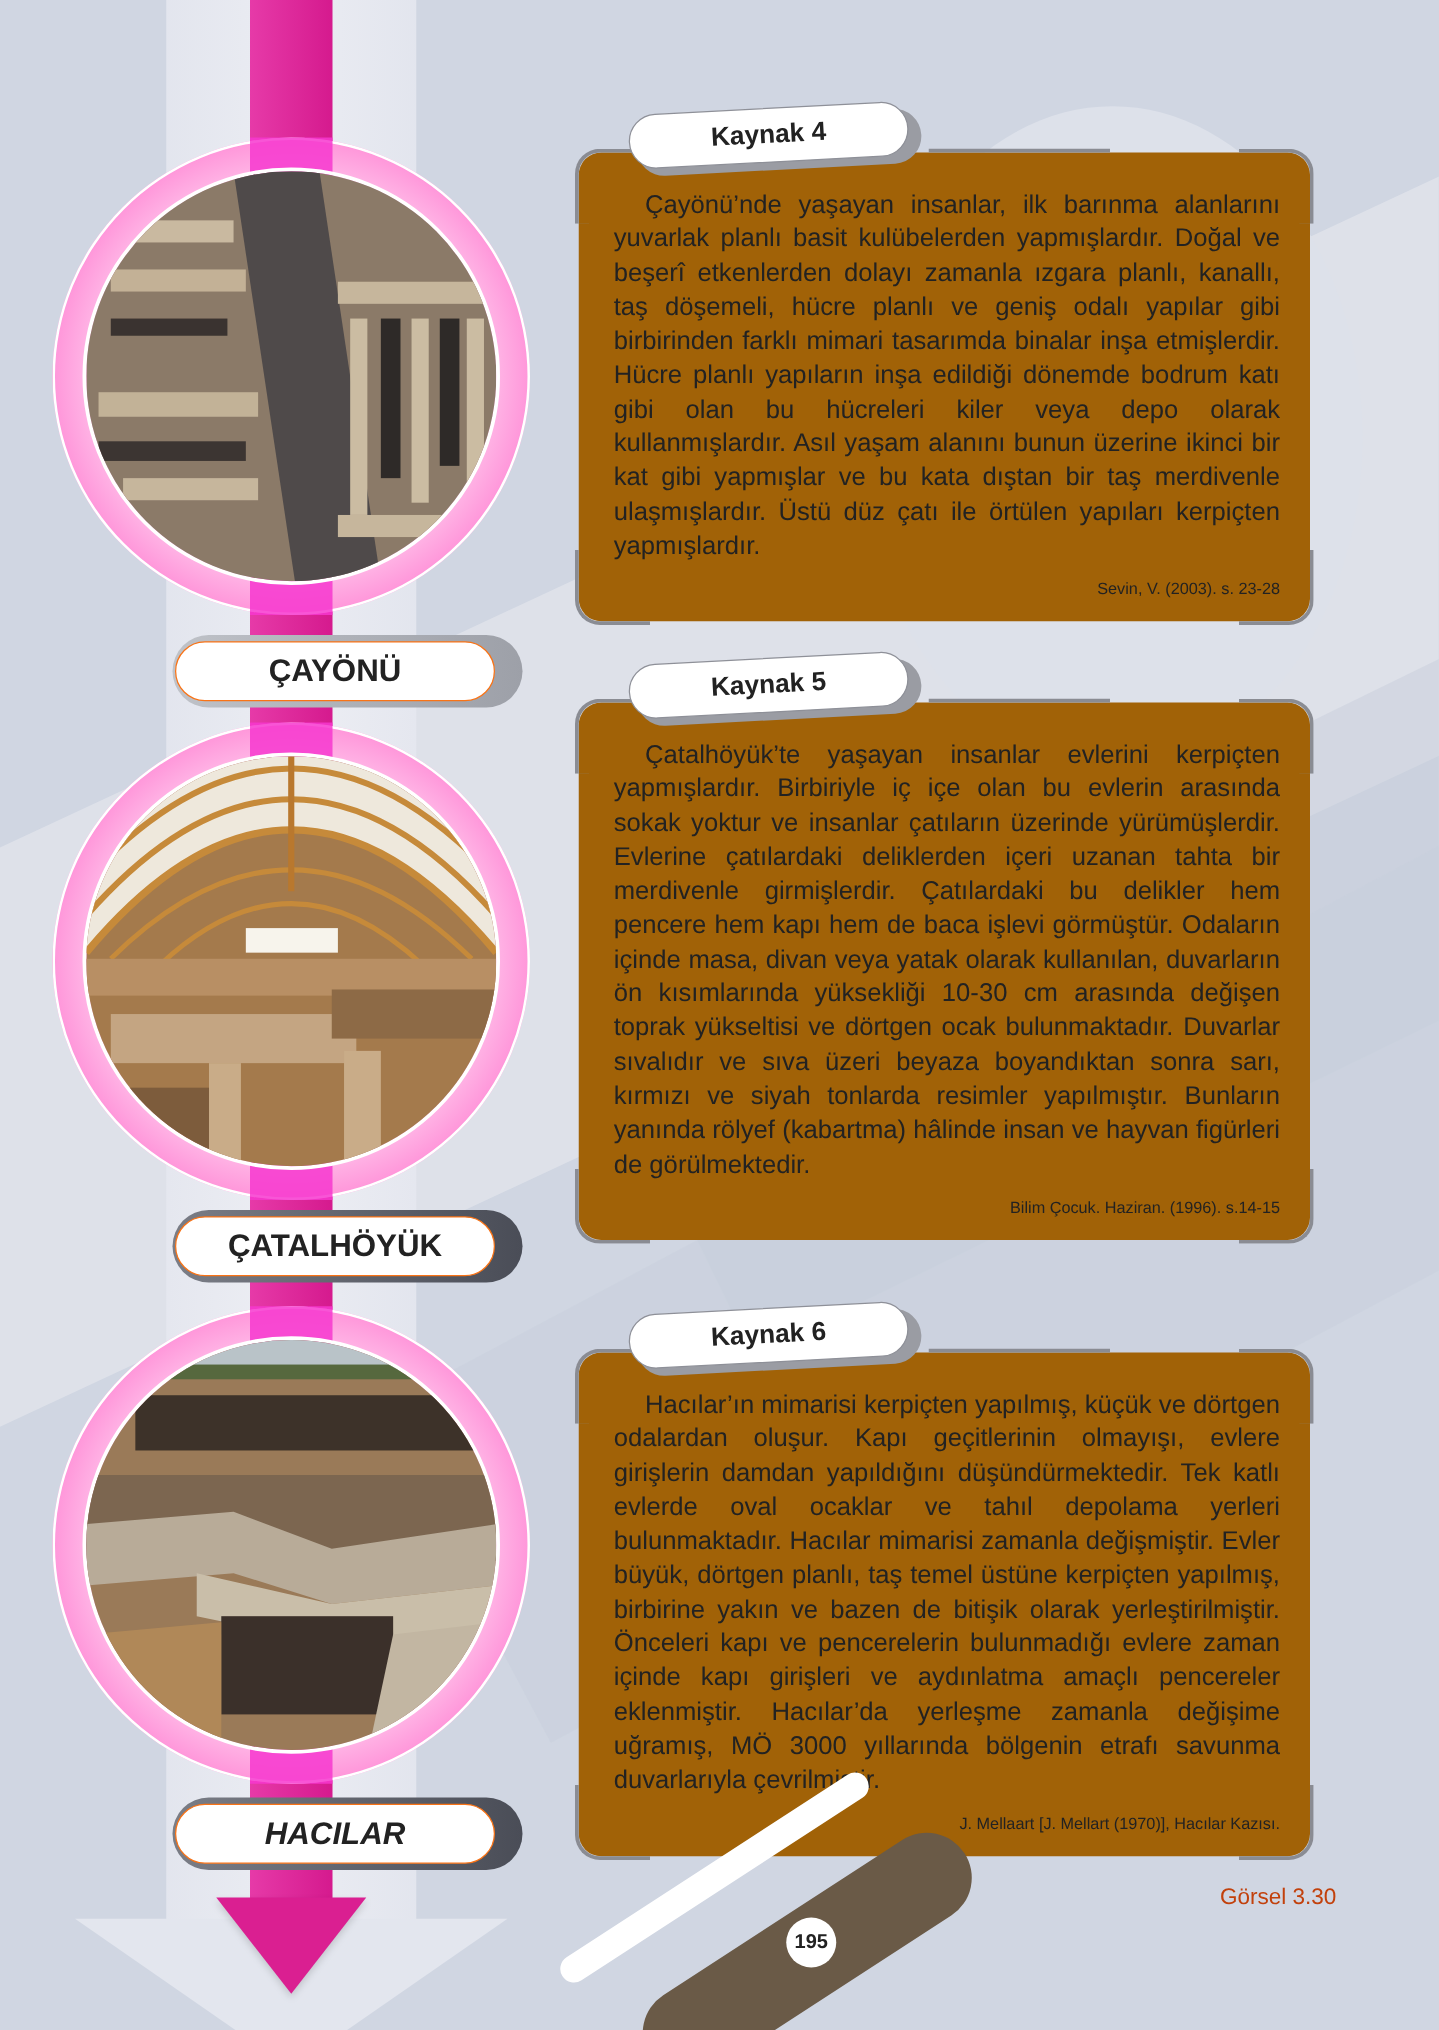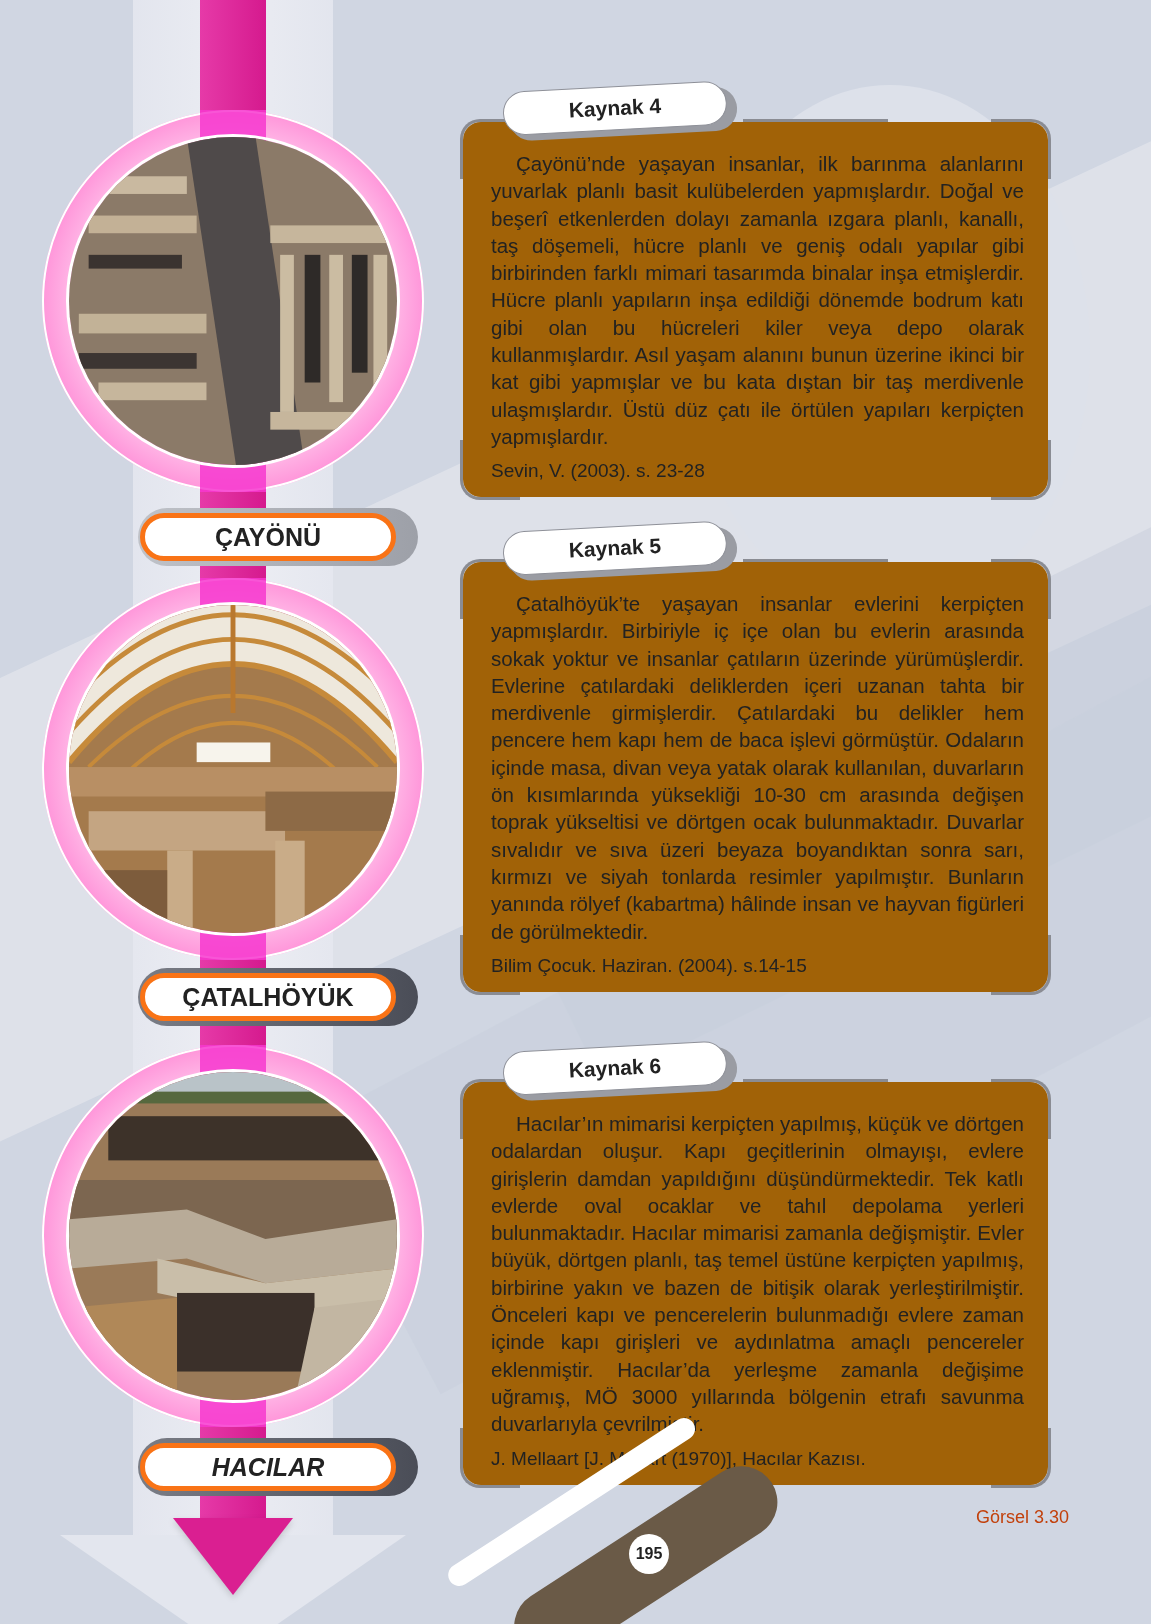--- a/index.html
+++ b/index.html
@@ -82,21 +82,21 @@
   }
   .site-label-shadow {
     position: absolute; left: 0; top: 0; width: 280px; height: 58px;
     border-radius: 29px;
     background: linear-gradient(to right, #7a7d86, #4a4d57);
   }
   .site-label {
     position: absolute; left: 2px; top: 5px; width: 256px; height: 48px;
     border-radius: 24px;
     background: #fff;
-    border: 5px solid #f97316;
+    border: 1px solid #f97316;
     display: flex; align-items: center; justify-content: center;
     font-weight: bold; font-size: 25px; color: #222;
   }
   .site-label-wrap.light .site-label-shadow {
     background: linear-gradient(to right, #bfc2c8, #9da0a8);
   }
   
   .source {
     position: absolute; left: 463px; width: 585px;
   }
@@ -134,21 +134,21 @@
     border-bottom: 3px solid #8a8c93; border-left: 3px solid #8a8c93; border-radius: 0 0 0 20px;
   }
   .top-line {
     position: absolute; top: -3px; left: 280px; width: 145px; height: 3px; background: #8a8c93;
   }
   .source-text {
     font-size: 20.5px; line-height: 27.3px; text-align: justify; text-indent: 25px;
     color: #222; hyphens: manual;
   }
   .source-cite {
-    font-size: 19px; color: #222; margin-top: 9px; line-height: 24px;
+    text-align: right; font-size: 13px; color: #222; margin-top: 9px; line-height: 24px;
   }
   .figure-caption {
     position: absolute; left: 976px; top: 1507px; font-size: 18px; color: #c2410c;
   }
   
   .pn-stripe {
     position: absolute; left: 450px; top: 1570px; width: 290px; height: 22px;
     background: #fff; border-radius: 11px; transform: rotate(-33deg); transform-origin: left center;
   }
   .pn-band {
@@ -267,21 +267,21 @@
 </div>
 
 <div class="source" style="top:526px;">
   <div class="source-card">
     <div class="corner-tl"></div>
     <div class="top-line"></div>
     <div class="corner-tr-line"></div>
     <div class="corner-bl-line"></div>
     <div class="corner-br"></div>
     <p class="source-text">Çatalhöyük’te yaşayan insanlar evlerini kerpiçten yapmışlardır. Birbiriyle iç içe olan bu evlerin arasın­da sokak yoktur ve insanlar çatıların üzerinde yürü­müşlerdir. Evlerine çatılardaki deliklerden içeri uza­nan tahta bir merdivenle girmişlerdir. Çatılardaki bu delikler hem pencere hem kapı hem de baca işlevi görmüştür. Odaların içinde masa, divan veya yatak olarak kullanılan, duvarların ön kısımlarında yüksek­liği 10-30 cm arasında değişen toprak yükseltisi ve dörtgen ocak bulunmaktadır. Duvarlar sıvalıdır ve sıva üzeri beyaza boyandıktan sonra sarı, kırmızı ve siyah tonlarda resimler yapılmıştır. Bunların yanında rölyef (kabartma) hâlinde insan ve hayvan figürleri de görülmektedir.</p>
-    <p class="source-cite">Bilim Çocuk. Haziran. (2004). s.14-15</p>
+    <p class="source-cite">Bilim Çocuk. Haziran. (1996). s.14-15</p>
   </div>
   <div class="source-tab">
     <div class="tab-shadow"></div>
     <div class="tab-face">Kaynak 5</div>
   </div>
 </div>
 
 <div class="source" style="top:1046px;">
   <div class="source-card">
     <div class="corner-tl"></div>

